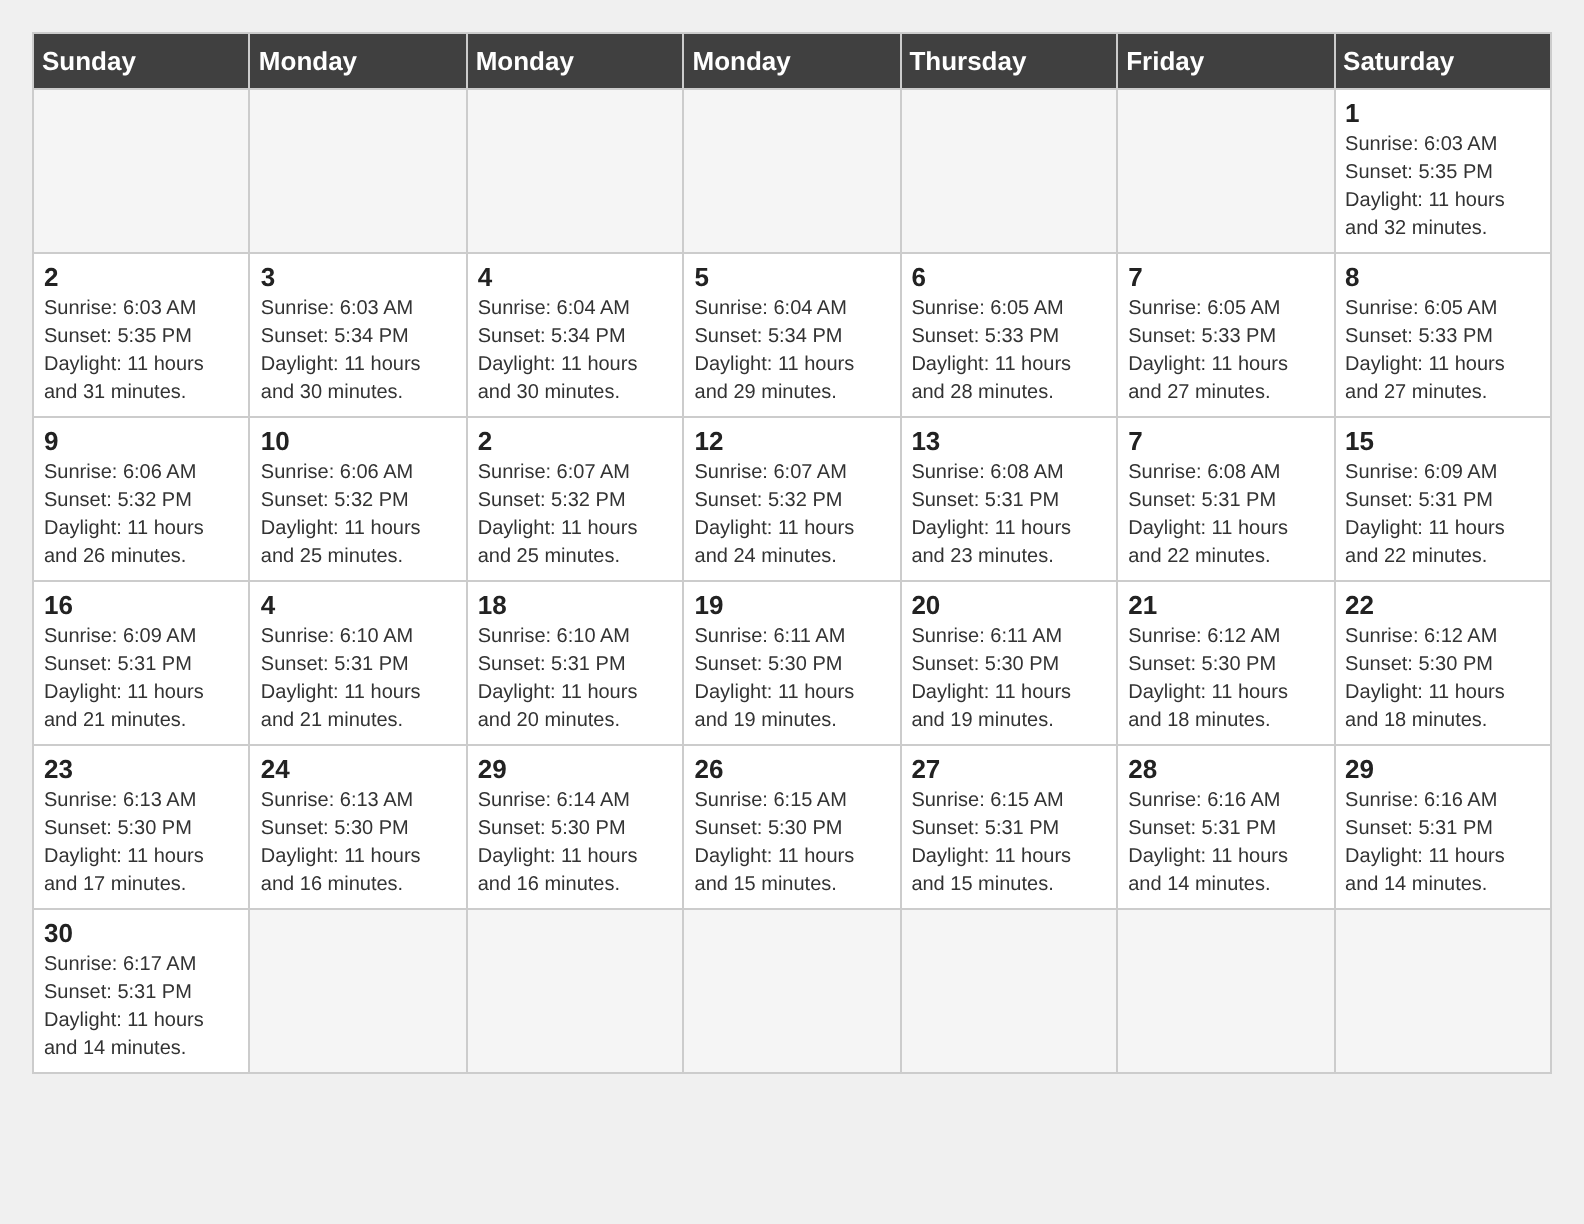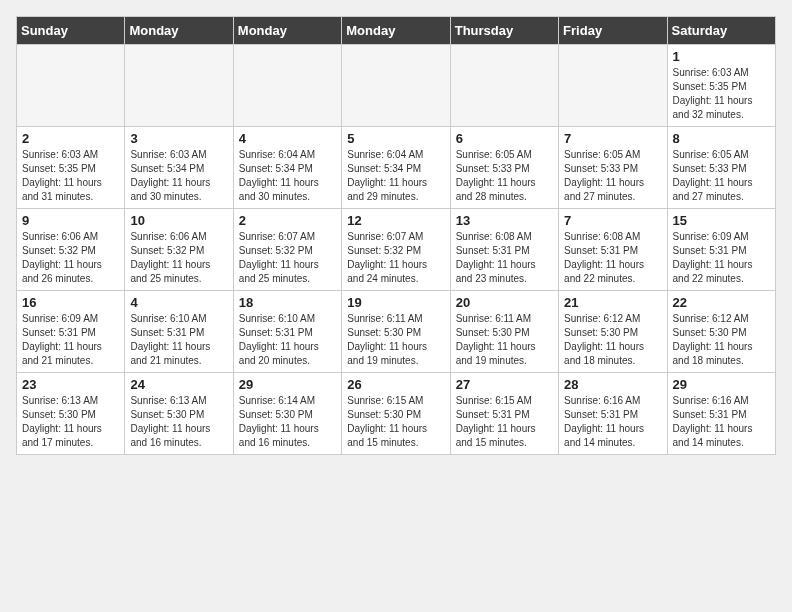--- a/index.html
+++ b/index.html
@@ -318,15 +318,30 @@
 and 14 minutes.</div>
           </td>
           <td>
             <div class="day-number">29</div>
             <div class="day-info" style="white-space: pre-line;">Sunrise: 6:16 AM
 Sunset: 5:31 PM
 Daylight: 11 hours
 and 14 minutes.</div>
           </td>
         </tr>
+        <tr class="last-row">
+          <td class="has-day">
+            <div class="day-number">30</div>
+            <div class="day-info" style="white-space: pre-line;">Sunrise: 6:17 AM
+Sunset: 5:31 PM
+Daylight: 11 hours
+and 14 minutes.</div>
+          </td>
+          <td class="empty"></td>
+          <td class="empty"></td>
+          <td class="empty"></td>
+          <td class="empty"></td>
+          <td class="empty"></td>
+          <td class="empty"></td>
+        </tr>
       </tbody>
   </table>
 </div>
 
 </body></html>

